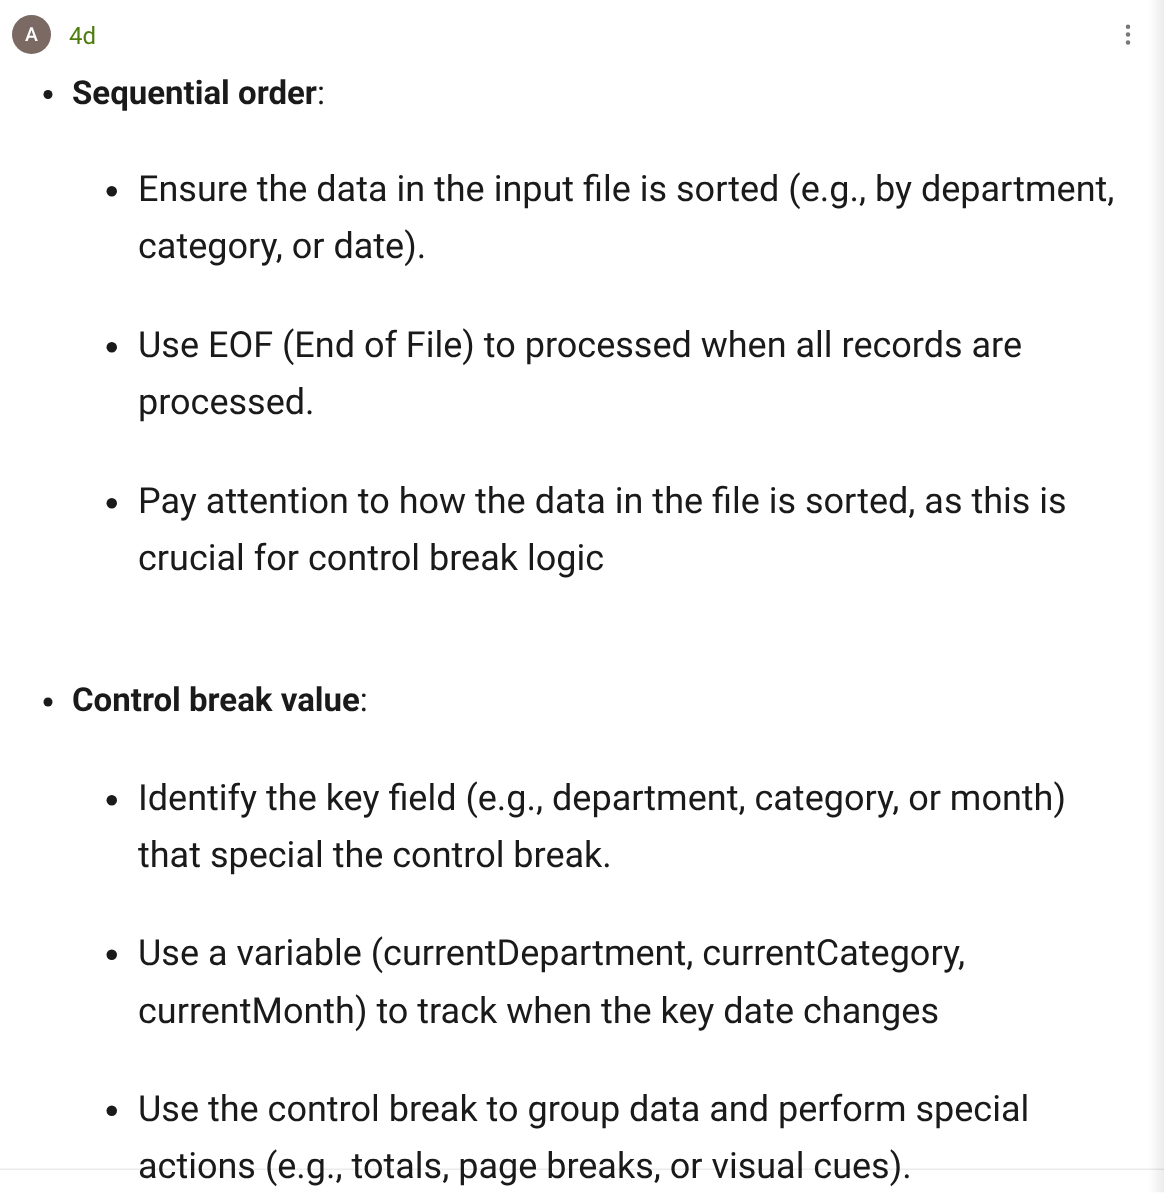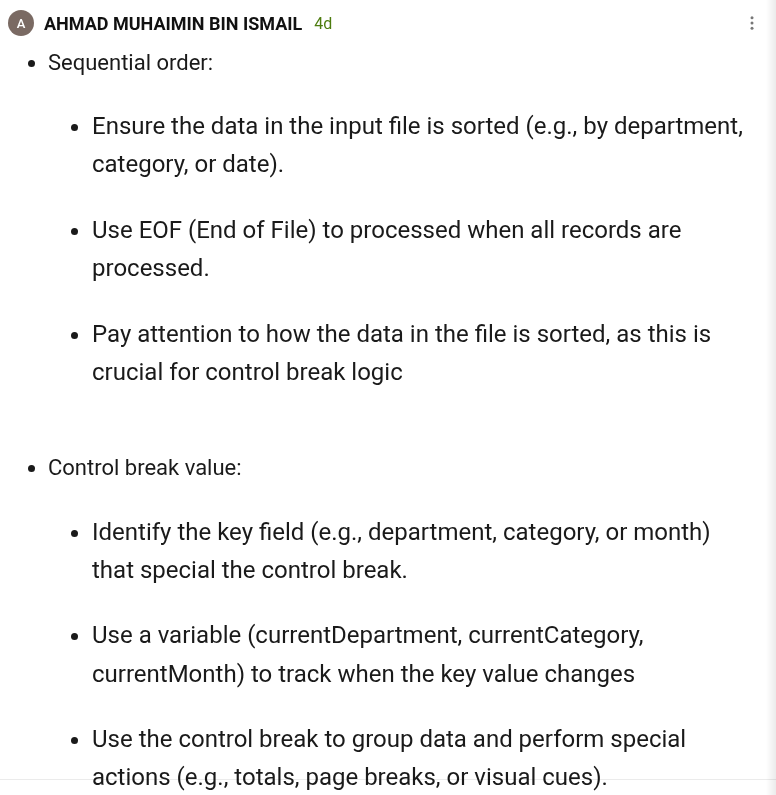--- a/index.html
+++ b/index.html
@@ -82,21 +82,21 @@
     ul.top-list {
       list-style: disc;
       padding-left: 40px;
     }
     ul.top-list > li {
       font-size: 22px;
       line-height: 1.55;
       margin-bottom: 18px;
     }
     ul.top-list > li .section-label {
-      font-weight: 400;
+      font-weight: 700;
     }
     ul.sub-list {
       list-style: disc;
       padding-left: 44px;
       margin-top: 10px;
     }
     ul.sub-list > li {
       font-size: 24px;
       line-height: 1.6;
       font-weight: 400;
@@ -105,21 +105,20 @@
     }
     .section-gap {
       height: 28px;
     }
   </style>
 </head>
 <body>
 
 <div class="header">
   <div class="avatar">A</div>
-  <span class="author">AHMAD MUHAIMIN BIN ISMAIL</span>
   <span class="timestamp">4d</span>
   <div class="more-menu">
     <svg width="18" height="18" viewBox="0 0 24 24" fill="currentColor">
       <circle cx="12" cy="5" r="2"></circle>
         <circle cx="12" cy="12" r="2"></circle>
         <circle cx="12" cy="19" r="2"></circle>
     </svg>
   </div>
 </div>
 
@@ -131,21 +130,21 @@
         <li>Ensure the data in the input file is sorted (e.g., by department, category, or date).</li>
         <li>Use EOF (End of File) to processed when all records are processed.</li>
         <li>Pay attention to how the data in the file is sorted, as this is crucial for control break logic</li>
       </ul>
       <div class="section-gap"></div>
     </li>
     <li>
       <span class="section-label">Control break value</span><span>:</span>
       <ul class="sub-list">
         <li>Identify the key field (e.g., department, category, or month) that special the control break.</li>
-        <li>Use a variable (currentDepartment, currentCategory, currentMonth) to track when the key value changes</li>
+        <li>Use a variable (currentDepartment, currentCategory, currentMonth) to track when the key date changes</li>
         <li>Use the control break to group data and perform special actions (e.g., totals, page breaks, or visual cues).</li>
       </ul>
     </li>
   </ul>
 </div>
 
 <div class="scroll-shadow-right"></div>
 <div class="scroll-shadow-bottom"></div>
 
 </body></html>

